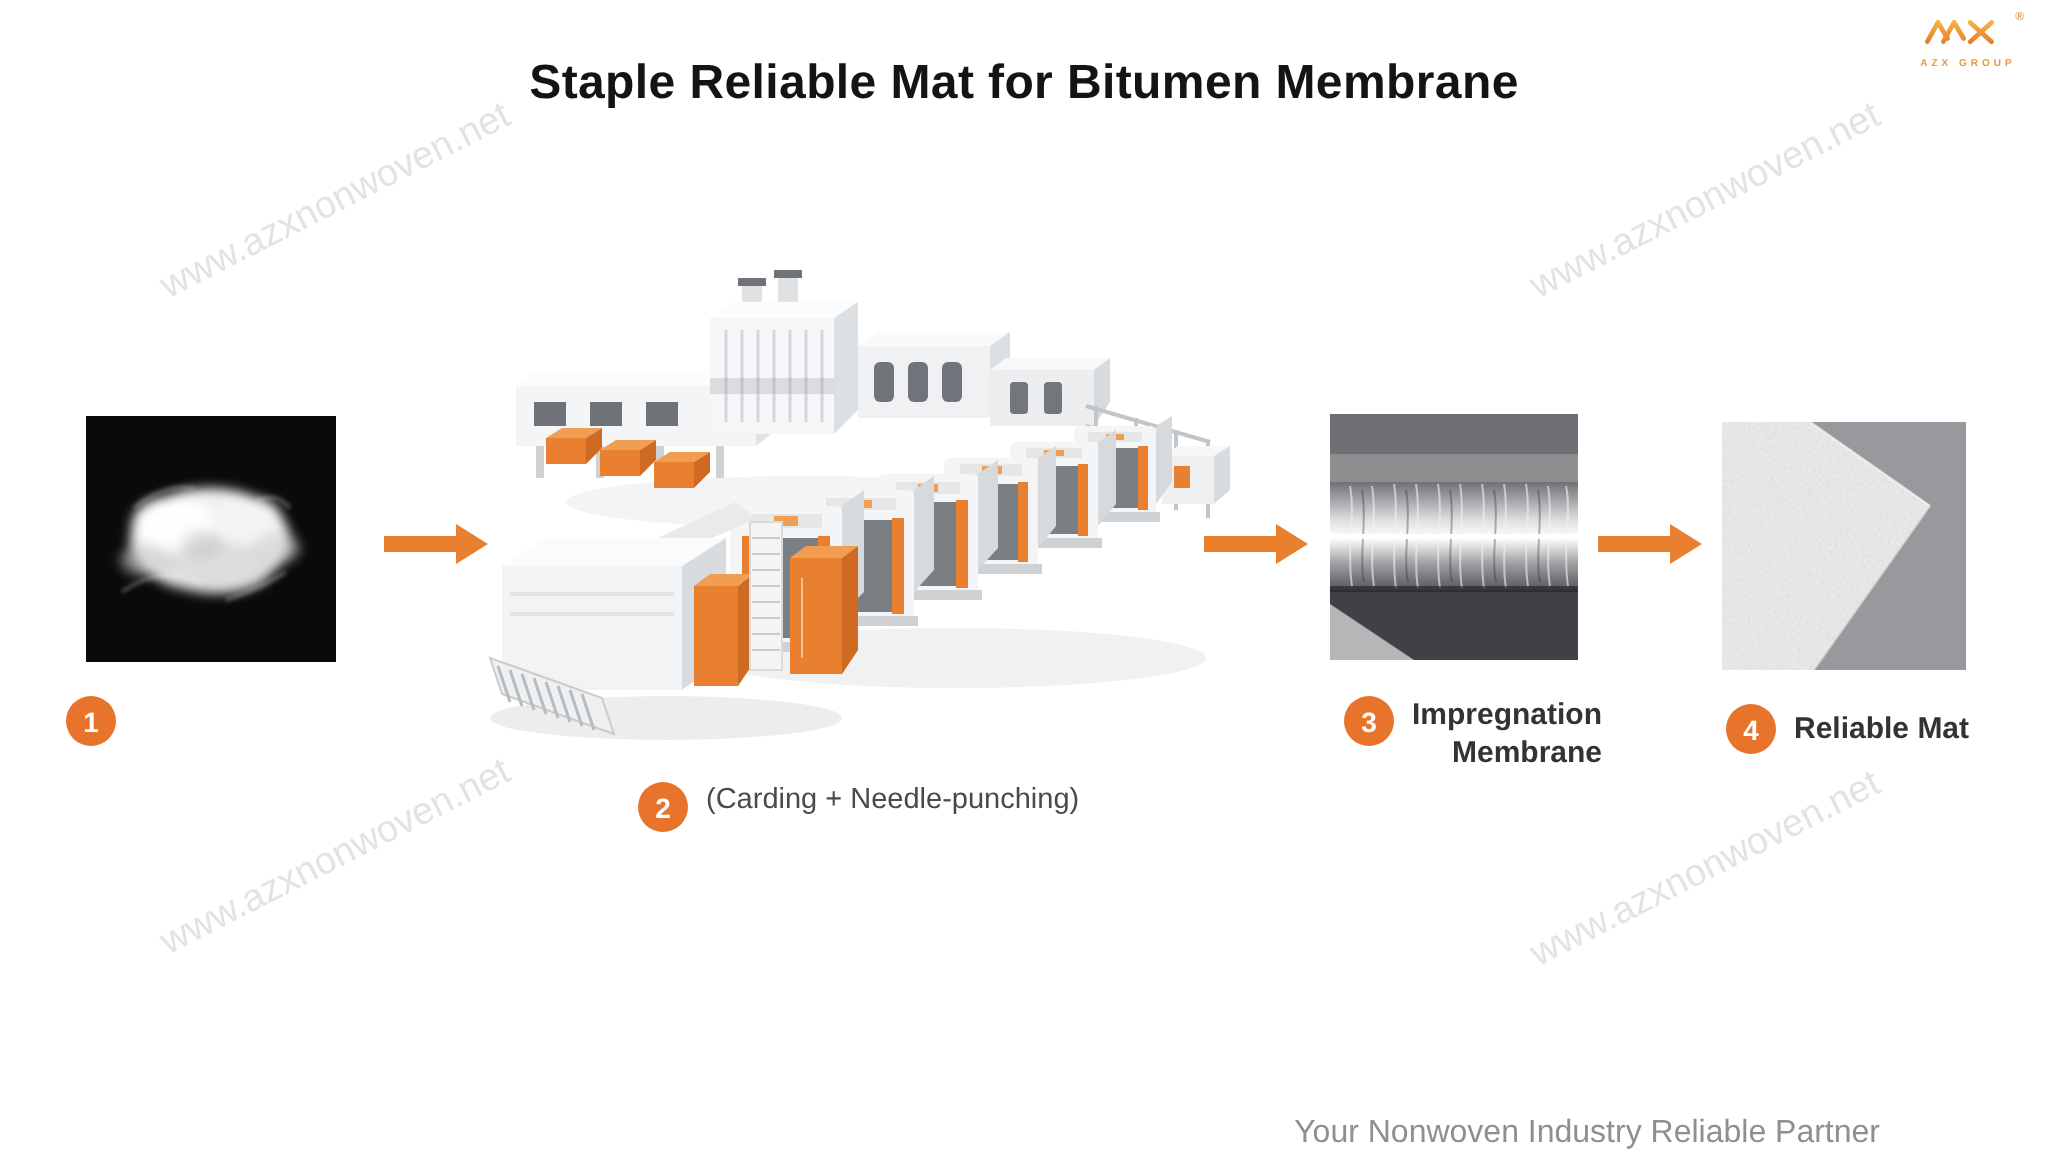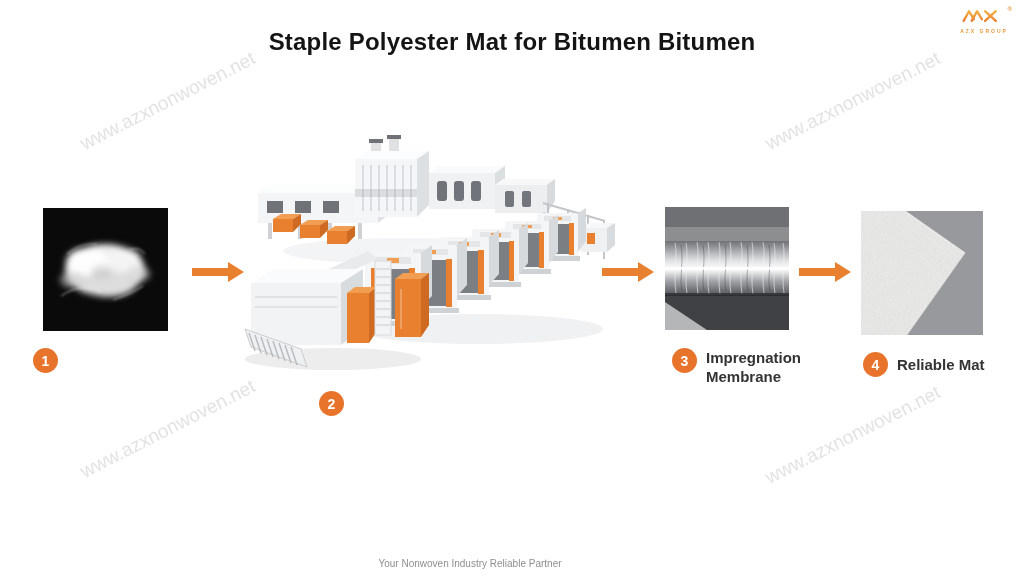--- a/index.html
+++ b/index.html
@@ -39,41 +39,41 @@
   .steplabel{position:absolute;display:flex;gap:9px;}
   .steplabel.center{align-items:center;}
   .step-circle{flex:0 0 auto;width:25px;height:25px;border-radius:50%;
       background:var(--step-circle,#E8742C);color:#fff;font-weight:bold;font-size:14px;
       display:flex;align-items:center;justify-content:center;}
   .lbl{font-size:15px;font-weight:bold;color:#333;line-height:18px;}
   .lbl .regular{font-weight:normal;font-size:14.5px;color:#4a4a4a;}
   .label-1{left:33px;top:348px;}
   .label-2{left:319px;top:391px;}
   .label-3{left:672px;top:348px;}
-  .label-3 .lbl{line-height:19px;}
+  .label-3 .lbl{line-height:19px;text-align:right;}
   .label-4{left:863px;top:352px;}
 
   
-  .footer{position:absolute;left:0;top:558px;width:940px;text-align:center;
-          font-size:10px;color:#8f8f8f;}
+  .footer{position:absolute;left:0;top:558px;width:940px;text-align:right;
+          font-size:16px;color:#8f8f8f;}
 
   
   .oa{fill:var(--accent,#E8802F);} .oal{fill:var(--accent-light,#F29E52);} .oad{fill:var(--accent-dark,#CE6A22);}
 </style>
 </head>
 <body>
 
 <div id="slide">
 
   <div class="wm" style="left:58px;top:90px">www.azxnonwoven.net</div>
   <div class="wm" style="left:743px;top:90px">www.azxnonwoven.net</div>
   <div class="wm" style="left:58px;top:418px">www.azxnonwoven.net</div>
   <div class="wm" style="left:743px;top:424px">www.azxnonwoven.net</div>
 
-  <div class="title">Staple Polyester Mat for Bitumen Bitumen</div>
+  <div class="title">Staple Reliable Mat for Bitumen Membrane</div>
 
   <div class="logo">
     <span class="reg">®</span>
     <svg width="44" height="15" viewBox="0 0 40 14">
       <defs>
         <linearGradient id="gold" x1="0" y1="0" x2="0" y2="1">
           <stop offset="0" stop-color="#F4B143"></stop>
             <stop offset="1" stop-color="#E8802F"></stop>
         </linearGradient>
       </defs>
@@ -385,20 +385,21 @@
     </svg>
   </div>
 
   <div class="steplabel label-1 center">
     <div class="step-circle">1</div>
   </div>
 
   <div class="steplabel label-2">
     <div class="step-circle">2</div>
     <div class="lbl">
+      <div class="regular">(Carding + Needle-punching)</div>
     </div>
   </div>
 
   <div class="steplabel label-3">
     <div class="step-circle">3</div>
     <div class="lbl">
       <div>Impregnation</div>
       <div>Membrane</div>
     </div>
   </div>

